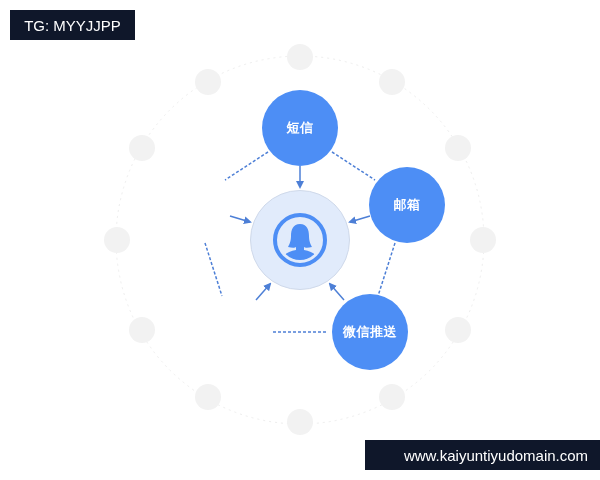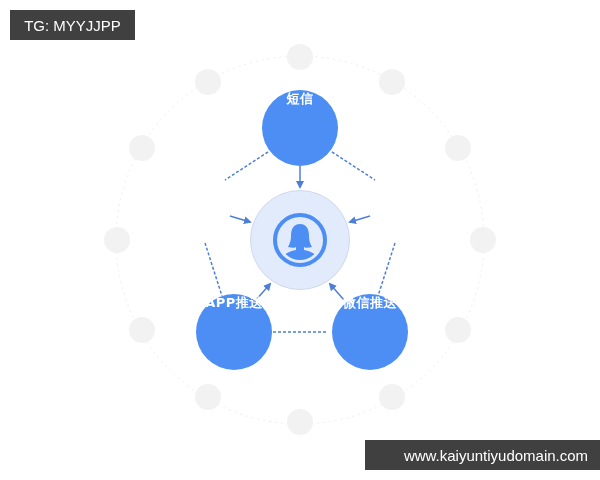--- a/index.html
+++ b/index.html
@@ -4,30 +4,30 @@
   <style>
     html, body { margin: 0; padding: 0; }
     body {
       width: 600px; height: 480px; background: #ffffff; position: relative; overflow: hidden;
       font-family: "DejaVu Sans", "Liberation Sans", sans-serif;
     }
     .stage { position: absolute; left: 0; top: 0; width: 600px; height: 480px; }
     svg.diagram { position: absolute; left: 0; top: 0; }
     .node {
       position: absolute; border-radius: 50%; background: #4d8ef5;
-      display: flex; justify-content: center;
+      display: flex; align-items: center; justify-content: center;
       color: #ffffff; font-size: 13px; font-weight: bold; letter-spacing: 0.5px;
     }
     .center-node {
       position: absolute; left: 250px; top: 190px; width: 100px; height: 100px;
       border-radius: 50%; background: #e1ebfb; border: 1px solid #cfd9ea; box-sizing: border-box;
       display: flex; align-items: center; justify-content: center;
     }
     .watermark {
-      position: absolute; background: #404040; color: #ffffff;
+      position: absolute; background: #0f172a; color: #ffffff;
       font-family: "Liberation Sans", sans-serif; font-size: 15px;
       display: flex; align-items: center; justify-content: center;
     }
     .wm-top { left: 10px; top: 10px; width: 125px; height: 30px; }
     .wm-bottom { left: 365px; top: 440px; width: 262px; height: 30px; font-size: 15px; }
   </style>
 </head>
 <body>
 
 <div class="stage">
@@ -79,22 +79,22 @@
         </clipPath>
       <g clip-path="url(#avclip)" fill="#4d8ef5">
         <path d="M28 12 C21 12 19 18 19 24 C19 30 17 33 16 35 C20 36 23 36 24 35 L24 38 C17 39 11 42 9 50 L47 50 C45 42 39 39 32 38 L32 35 C33 36 36 36 40 35 C39 33 37 30 37 24 C37 18 35 12 28 12 Z"></path>
       </g>
     </svg>
   </div>
 
   <div class="node" style="left:262px;top:90px;width:76px;height:76px;">
     <span>短信</span>
   </div>
-  <div class="node" style="left:196px;top:294px;width:76px;height:76px;">
-    <span>APP推送</span>
+  <div class="node" style="left:369px;top:167px;width:76px;height:76px;">
+    <span>邮箱</span>
   </div>
   <div class="node" style="left:332px;top:294px;width:76px;height:76px;">
     <span>微信推送</span>
   </div>
 </div>
 
 <div class="watermark wm-top">TG: MYYJJPP</div>
 <div class="watermark wm-bottom">www.kaiyuntiyudomain.com</div>
 
 </body></html>

